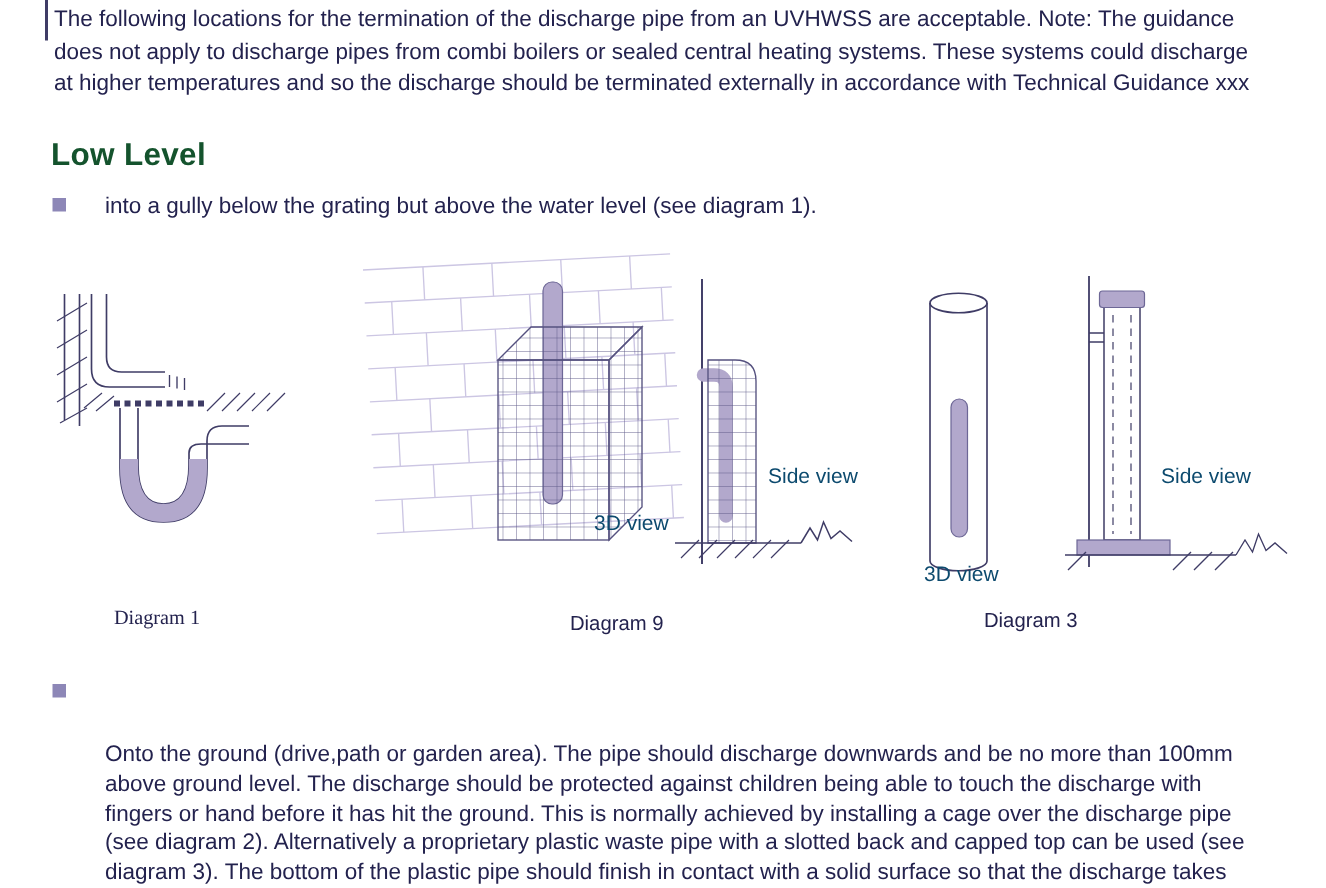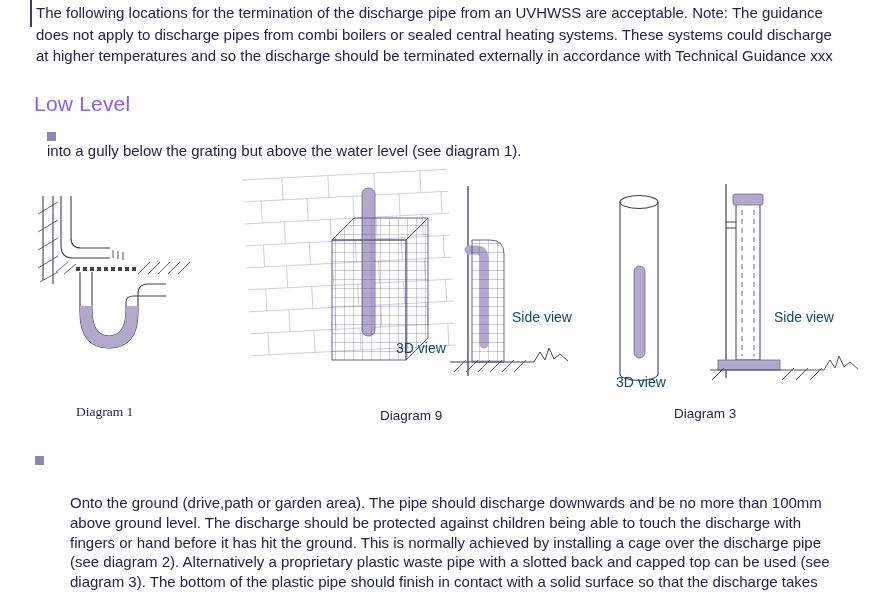--- a/index.html
+++ b/index.html
@@ -9,41 +9,41 @@
     color:#23224e;
   }
   .page{position:relative;width:884px;height:592px;}
   .left-rule{position:absolute;left:30px;top:0;width:2px;height:27px;background:#3f3c66;}
   .intro{
     position:absolute;left:36px;top:2px;width:812px;
     font-size:15px;line-height:1.44;margin:0;
   }
   .heading{
     position:absolute;left:34px;top:92px;margin:0;
-    font-size:21px;font-weight:normal;color:#8b5cf6;letter-spacing:0.2px;
+    font-size:21px;font-weight:bold;color:#14532d;letter-spacing:0.2px;
   }
   .bullet-row{position:absolute;display:flex;align-items:flex-start;}
-  .bullet-1{left:47px;top:128px;width:800px;flex-direction:column;}
+  .bullet-1{left:35px;top:128px;width:800px;}
   .bullet-2{left:35px;top:452px;width:810px;}
   .bullet-sq{
     flex:0 0 auto;width:9px;height:9px;background:#8d87b7;margin-top:4px;margin-right:26px;
   }
   .bullet-text{font-size:15px;line-height:1.3;}
   .bullet-2 .bullet-text{line-height:1.32;width:775px;margin-top:41px;}
   .diagram-area{position:absolute;left:0;top:162px;width:884px;height:276px;}
   .diagram-area svg{position:absolute;}
   .d1{left:26px;top:28px;width:168px;height:212px;}
   .d2{left:236px;top:0px;width:338px;height:246px;}
   .d3{left:606px;top:20px;width:264px;height:224px;}
   .caption{
     position:absolute;font-size:13.5px;color:#23224e;white-space:nowrap;
   }
   .cap-1{left:76px;top:242px;font-family:Liberation Serif, serif;}
   .cap-2{left:380px;top:246px;}
-  .cap-3{left:674px;top:244px;}
+  .cap-3{left:656px;top:244px;}
   .viewlabel{position:absolute;font-size:14px;color:#0c4a6e;white-space:nowrap;text-align:right;}
   .v3d-2{left:396px;top:178px;}
   .vside-2{left:512px;top:147px;}
   .v3d-3{left:616px;top:212px;}
   .vside-3{left:774px;top:147px;}
 </style>
 </head>
 <body>
 
 <div class="page">

